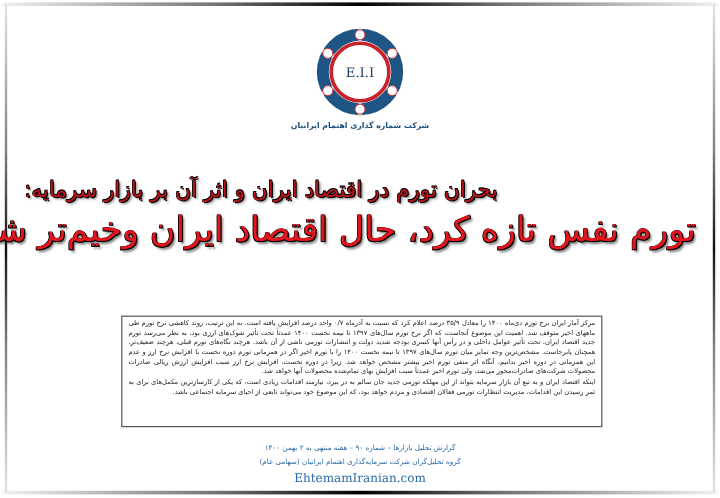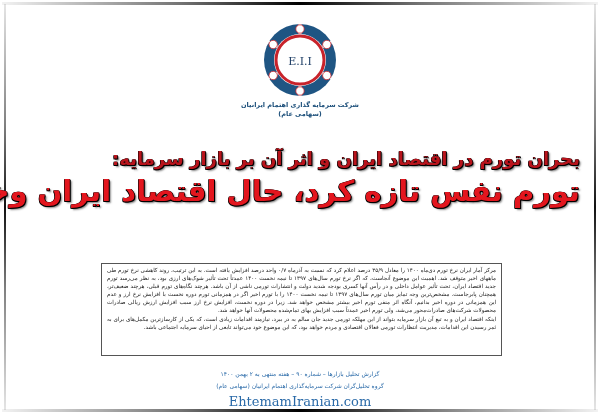--- a/index.html
+++ b/index.html
@@ -52,23 +52,23 @@
       font-weight: bold;
       font-size: 6.5px;
       line-height: 9px;
     }
     .logo-caption div { white-space: nowrap; }
 
     .headline {
       position: absolute;
       left: 20px;
       width: 560px;
-      text-align: right;
+      text-align: left;
       direction: rtl;
-      font-weight: bold;
+      font-weight: normal;
       white-space: nowrap;
       text-shadow: 1px 1px 0 #000, -0.5px -0.5px 0 #000, 0.5px -0.5px 0 #000, -0.5px 0.5px 0 #000, 2px 2px 2px rgba(0,0,0,0.5);
     }
     .headline.line1 {
       top: 148px;
       font-size: 18px;
       color: #b8141c;
       letter-spacing: 0.2px;
     }
     .headline.line2 {
@@ -100,21 +100,21 @@
     .footer {
       position: absolute;
       left: 150px;
       width: 300px;
       text-align: center;
       color: #2a6aa8;
       white-space: nowrap;
     }
     .footer.l1 { top: 370px; font-size: 6px; direction: rtl; }
     .footer.l2 { top: 382px; font-size: 6px; direction: rtl; }
-    .footer.l3 { top: 394px; font-size: 13px; font-family: "DejaVu Serif", serif; color: #2a6aa8; }
+    .footer.l3 { top: 394px; font-size: 10px; font-family: "DejaVu Serif", serif; color: #2a6aa8; }
   </style>
 </head>
 <body>
 
 <div class="hline top"></div>
 <div class="hline bottom"></div>
 <div class="vline left"></div>
 <div class="vline right"></div>
 
 <div class="logo">
@@ -139,22 +139,21 @@
       <circle cx="11.2" cy="22.5" r="4.2"></circle>
       <circle cx="64.8" cy="22.5" r="4.2"></circle>
       <circle cx="11.2" cy="53.5" r="4.2"></circle>
       <circle cx="64.8" cy="53.5" r="4.2"></circle>
     </g>
     <text x="38" y="42.5" text-anchor="middle" font-family="DejaVu Serif, serif" font-size="11" fill="#1f3f66">E.I.I</text>
   </svg>
 </div>
 
 <div class="logo-caption">
-  <div>شرکت سرمایه گذاری اهتمام ایرانیان</div>
-  <div>(سهامی عام)</div>
+  <div>شرکت شماره گذاری اهتمام ایرانیان</div>
 </div>
 
 <div class="headline line1">بحران تورم در اقتصاد ایران و اثر آن بر بازار سرمایه:</div>
 <div class="headline line2">تورم نفس تازه کرد، حال اقتصاد ایران وخیم‌تر شد!</div>
 
 <div class="article-box">
   <p>مرکز آمار ایران نرخ تورم دی‌ماه ۱۴۰۰ را معادل ۳۵/۹ درصد اعلام کرد که نسبت به آذرماه ۰/۷ واحد درصد افزایش یافته است. به این ترتیب، روند کاهشی نرخ تورم طی ماههای اخیر متوقف شد. اهمیت این موضوع آنجاست، که اگر نرخ تورم سال‌های ۱۳۹۷ تا نیمه نخست ۱۴۰۰ عمدتاً تحت تأثیر شوک‌های ارزی بود، به نظر می‌رسد تورم جدید اقتصاد ایران، تحت تأثیر عوامل داخلی و در رأس آنها کسری بودجه شدید دولت و انتشارات تورمی ناشی از آن باشد. هرچند نگاه‌های تورم قبلی، هرچند ضعیف‌تر، همچنان پابرجاست. مشخص‌ترین وجه تمایز میان تورم سال‌های ۱۳۹۷ تا نیمه نخست ۱۴۰۰ را با تورم اخیر اگر در همزمانی تورم دوره نخست با افزایش نرخ ارز و عدم این همزمانی در دوره اخیر بدانیم، آنگاه اثر منفی تورم اخیر بیشتر مشخص خواهد شد. زیرا در دوره نخست، افزایش نرخ ارز سبب افزایش ارزش ریالی صادرات محصولات شرکت‌های صادرات‌محور می‌شد، ولی تورم اخیر عمدتاً سبب افزایش بهای تمام‌شده محصولات آنها خواهد شد.</p>
   <p>اینکه اقتصاد ایران و به تبع آن بازار سرمایه بتواند از این مهلکه تورمی جدید جان سالم به در ببرد، نیازمند اقدامات زیادی است، که یکی از کارسازترین مکمل‌های برای به ثمر رسیدن این اقدامات، مدیریت انتظارات تورمی فعالان اقتصادی و مردم خواهد بود، که این موضوع خود می‌تواند تابعی از احیای سرمایه اجتماعی باشد.</p>
 </div>
 

